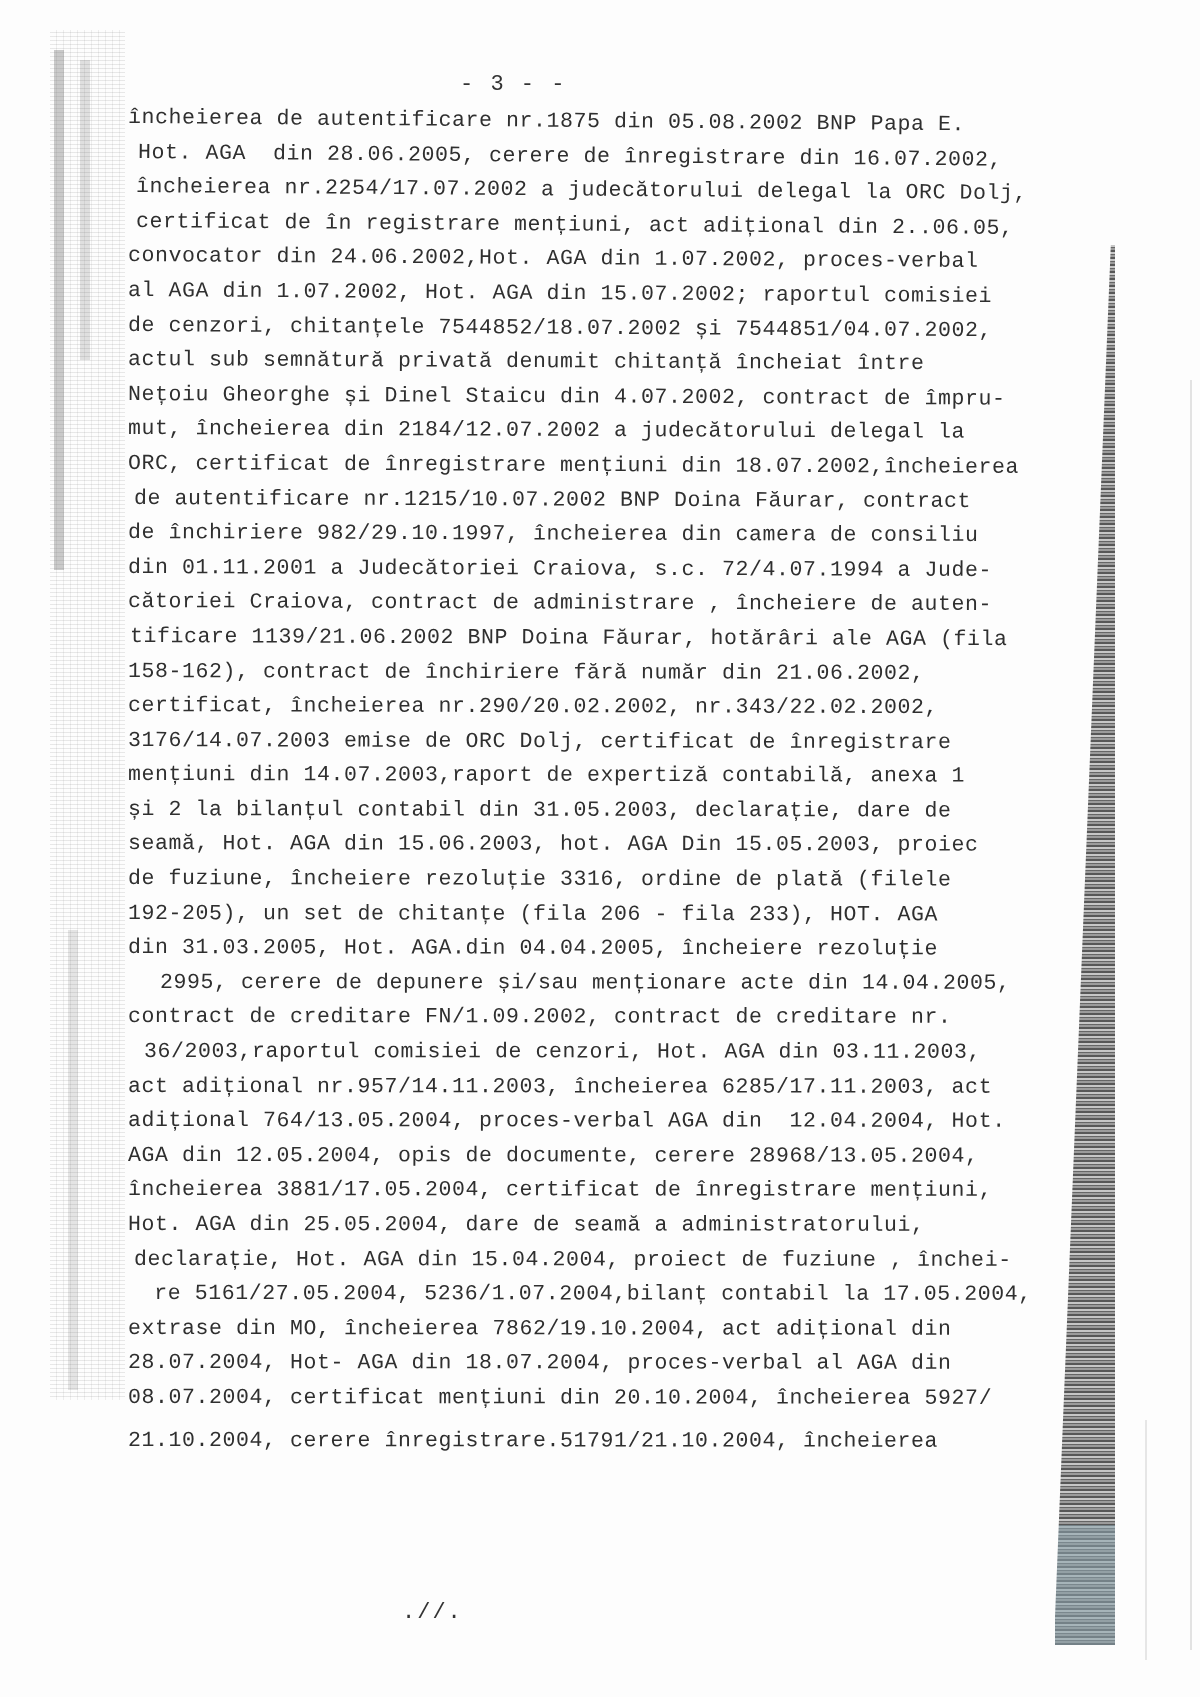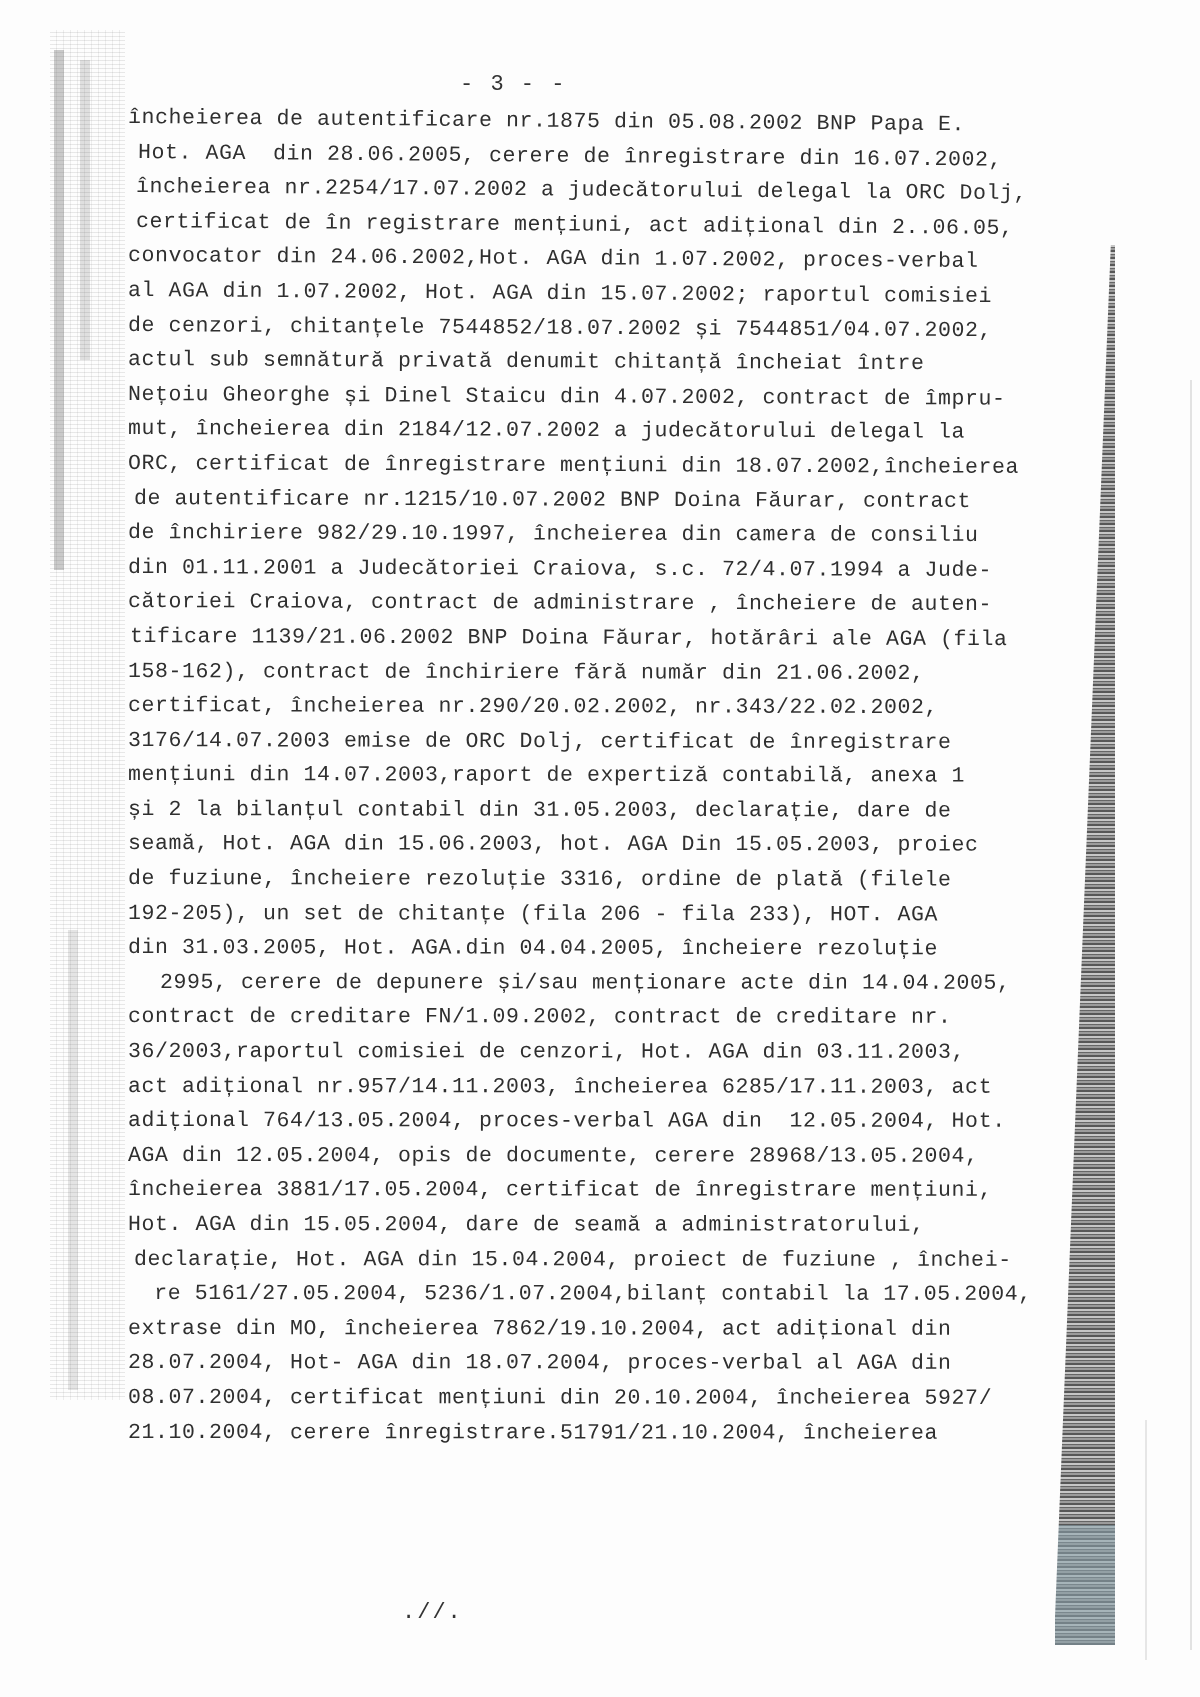--- a/index.html
+++ b/index.html
@@ -84,28 +84,28 @@
       <span class="line" style="padding-left: 0px; transform: rotate(0.15deg);">certificat, încheierea nr.290/20.02.2002, nr.343/22.02.2002,</span>
       <span class="line" style="padding-left: 0px; transform: rotate(0.15deg);">3176/14.07.2003 emise de ORC Dolj, certificat de înregistrare</span>
       <span class="line" style="padding-left: 0px; transform: rotate(0.1deg);">mențiuni din 14.07.2003,raport de expertiză contabilă, anexa 1</span>
       <span class="line" style="padding-left: 0px; transform: rotate(0.1deg);">și 2 la bilanțul contabil din 31.05.2003, declarație, dare de</span>
       <span class="line" style="padding-left: 0px; transform: rotate(0.1deg);">seamă, Hot. AGA din 15.06.2003, hot. AGA Din 15.05.2003, proiec</span>
       <span class="line" style="padding-left: 0px; transform: rotate(0.1deg);">de fuziune, încheiere rezoluție 3316, ordine de plată (filele</span>
       <span class="line" style="padding-left: 0px; transform: rotate(0.1deg);">192-205), un set de chitanțe (fila 206 - fila 233), HOT. AGA</span>
       <span class="line" style="padding-left: 0px; transform: rotate(0.1deg);">din 31.03.2005, Hot. AGA.din 04.04.2005, încheiere rezoluție</span>
       <span class="line" style="padding-left: 8px; transform: rotate(0.05deg); margin-left: 24px;">2995, cerere de depunere și/sau menționare acte din 14.04.2005,</span>
       <span class="line" style="padding-left: 0px; transform: rotate(0.05deg);">contract de creditare FN/1.09.2002, contract de creditare nr.</span>
-      <span class="line" style="padding-left: 0px; transform: rotate(0.05deg);">36/2003,raportul comisiei de cenzori, Hot. AGA din 03.11.2003,</span>
+      <span class="line" style="padding-left: 0px; transform: rotate(0.05deg); margin-left: 16px;">36/2003,raportul comisiei de cenzori, Hot. AGA din 03.11.2003,</span>
       <span class="line" style="padding-left: 0px; transform: rotate(0.05deg);">act adițional nr.957/14.11.2003, încheierea 6285/17.11.2003, act</span>
-      <span class="line" style="padding-left: 0px; transform: rotate(0.05deg);">adițional 764/13.05.2004, proces-verbal AGA din  12.05.2004, Hot.</span>
+      <span class="line" style="padding-left: 0px; transform: rotate(0.05deg);">adițional 764/13.05.2004, proces-verbal AGA din  12.04.2004, Hot.</span>
       <span class="line" style="padding-left: 0px; transform: rotate(0.05deg);">AGA din 12.05.2004, opis de documente, cerere 28968/13.05.2004,</span>
       <span class="line" style="padding-left: 0px; transform: rotate(0.05deg);">încheierea 3881/17.05.2004, certificat de înregistrare mențiuni,</span>
-      <span class="line" style="padding-left: 0px; transform: rotate(0.05deg);">Hot. AGA din 15.05.2004, dare de seamă a administratorului,</span>
+      <span class="line" style="padding-left: 0px; transform: rotate(0.05deg);">Hot. AGA din 25.05.2004, dare de seamă a administratorului,</span>
       <span class="line" style="padding-left: 6px; transform: rotate(0.05deg);">declarație, Hot. AGA din 15.04.2004, proiect de fuziune , închei-</span>
       <span class="line" style="padding-left: 0px; transform: rotate(0.05deg); text-align: center;">re 5161/27.05.2004, 5236/1.07.2004,bilanț contabil la 17.05.2004,</span>
       <span class="line" style="padding-left: 0px; transform: rotate(0.05deg);">extrase din MO, încheierea 7862/19.10.2004, act adițional din</span>
       <span class="line" style="padding-left: 0px; transform: rotate(0.05deg);">28.07.2004, Hot- AGA din 18.07.2004, proces-verbal al AGA din</span>
       <span class="line" style="padding-left: 0px; transform: rotate(0.05deg);">08.07.2004, certificat mențiuni din 20.10.2004, încheierea 5927/</span>
-      <span class="line" style="padding-left: 0px; transform: rotate(0.05deg);">21.10.2004, cerere înregistrare.51791/21.10.2004, încheierea</span>
+      <span class="line" style="padding-left: 0px; transform: rotate(0.05deg); margin-top: 8px;">21.10.2004, cerere înregistrare.51791/21.10.2004, încheierea</span>
     </div>
 
   <div class="footer-mark">.//.</div>
 </div>
 
 </body></html>

